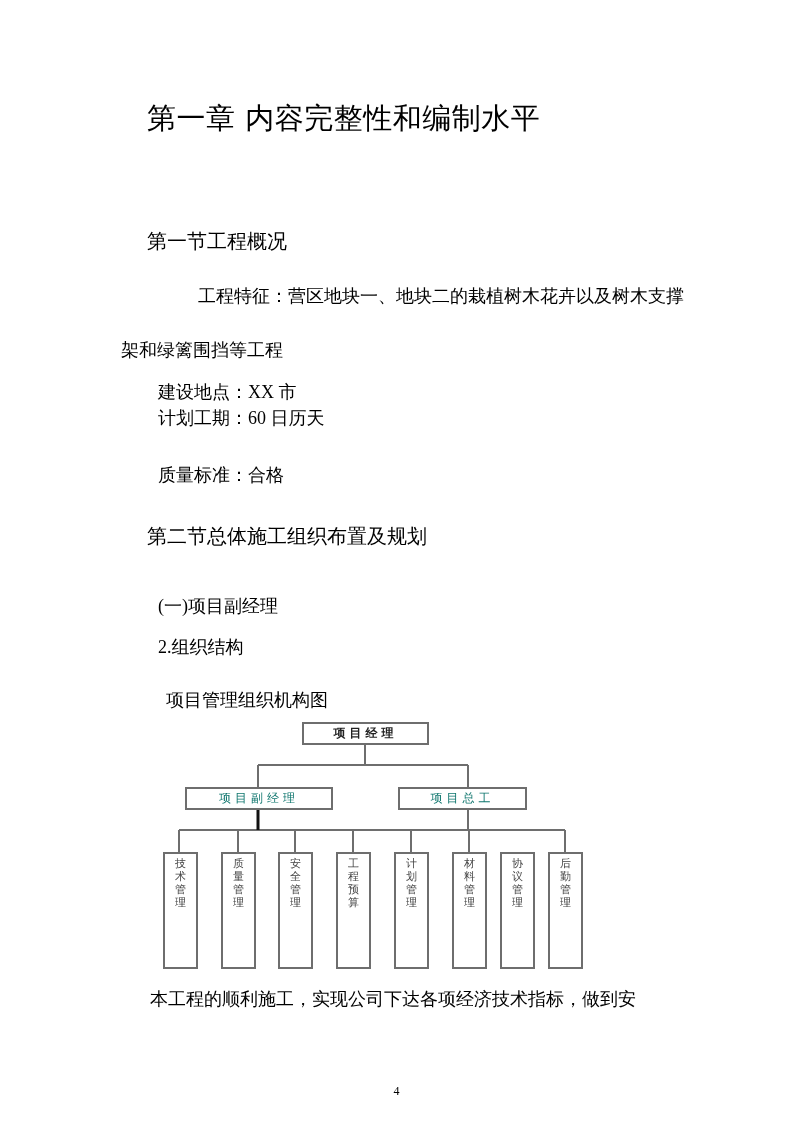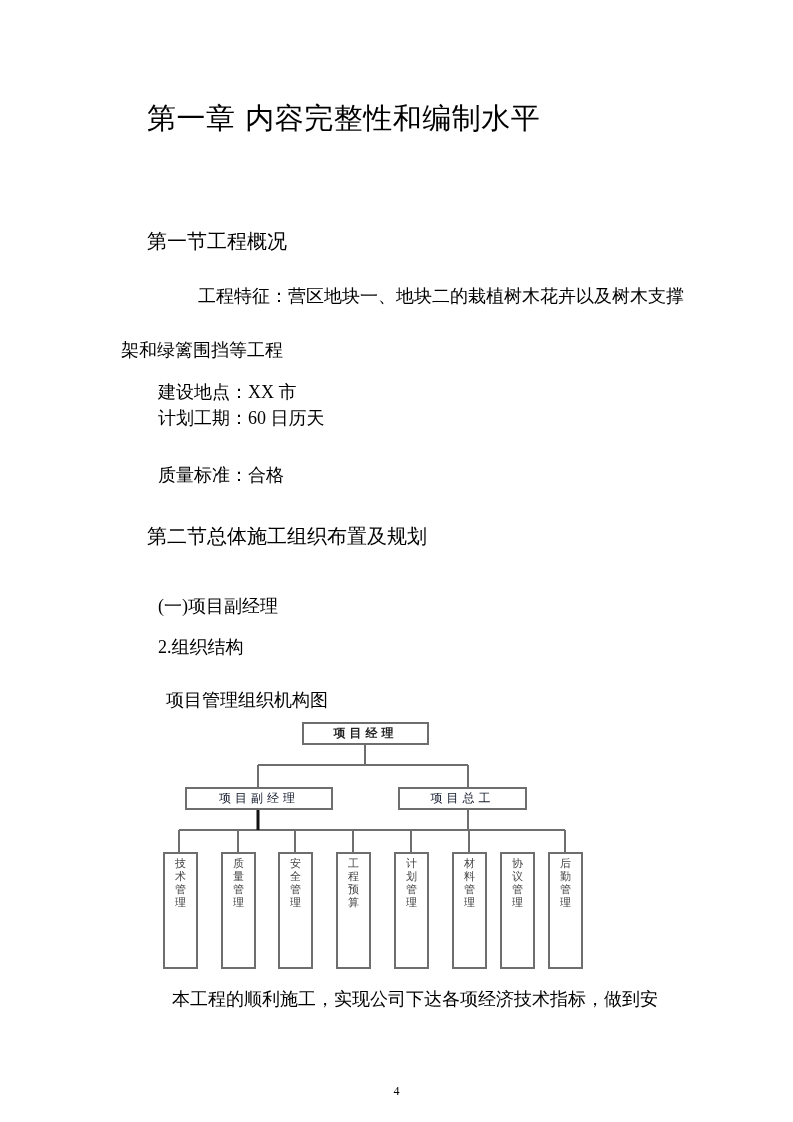--- a/index.html
+++ b/index.html
@@ -9,21 +9,21 @@
   .chapter { left: 147px; top: 99px; font-size: 29px; font-weight: normal; letter-spacing: 0.5px;
              font-family: "DejaVu Sans", "Liberation Sans", sans-serif; }
   .section { font-size: 20px; font-weight: normal; font-family: "DejaVu Sans", "Liberation Sans", sans-serif; }
   .para { font-size: 18px; line-height: 24px; }
   .pagenum { left: 0; width: 793px; text-align: center; top: 1084px; font-size: 12px; }
 
   
   .org { position: absolute; left: 0; top: 0; width: 793px; height: 1122px; pointer-events: none; border-radius: 27px; }
   .org svg { position: absolute; left: 0; top: 0; }
   .node { position: absolute; border: 2px solid #6e6e6e; background: #fff; box-sizing: border-box;
-          display: flex; align-items: center; justify-content: center; font-size: 12px; color: #0f172a;
+          display: flex; align-items: center; justify-content: center; font-size: 12px; color: #0f766e;
           letter-spacing: 4px; pointer-events: auto;
           font-family: "DejaVu Sans", "Liberation Sans", sans-serif; }
   .node.top { font-weight: bold; color: #222; }
   .leaf { position: absolute; border: 2px solid #6e6e6e; background: #fff; box-sizing: border-box;
           pointer-events: auto; }
   .leaf .vt { position: absolute; left: 0; right: 0; top: 3px; text-align: center;
               font-size: 11px; line-height: 13px; color: #444; white-space: normal;
               font-family: "DejaVu Serif", "Liberation Serif", serif; }
   .leaf .vt span { display: block; }
 </style>
@@ -141,15 +141,15 @@
   <div class="leaf" style="left:548px; top:852px; width:35px; height:117px;">
     <div class="vt">
         <span>后</span>
         <span>勤</span>
         <span>管</span>
         <span>理</span>
       </div>
   </div>
 </div>
 
-<div class="abs para" style="left:172px; top:987px;">本工程的顺利施工，实现公司下达各项经济技术指标，做到安</div>
+<div class="abs para" style="left:150px; top:987px;">本工程的顺利施工，实现公司下达各项经济技术指标，做到安</div>
 
 <div class="abs pagenum">4</div>
 
 </body></html>

